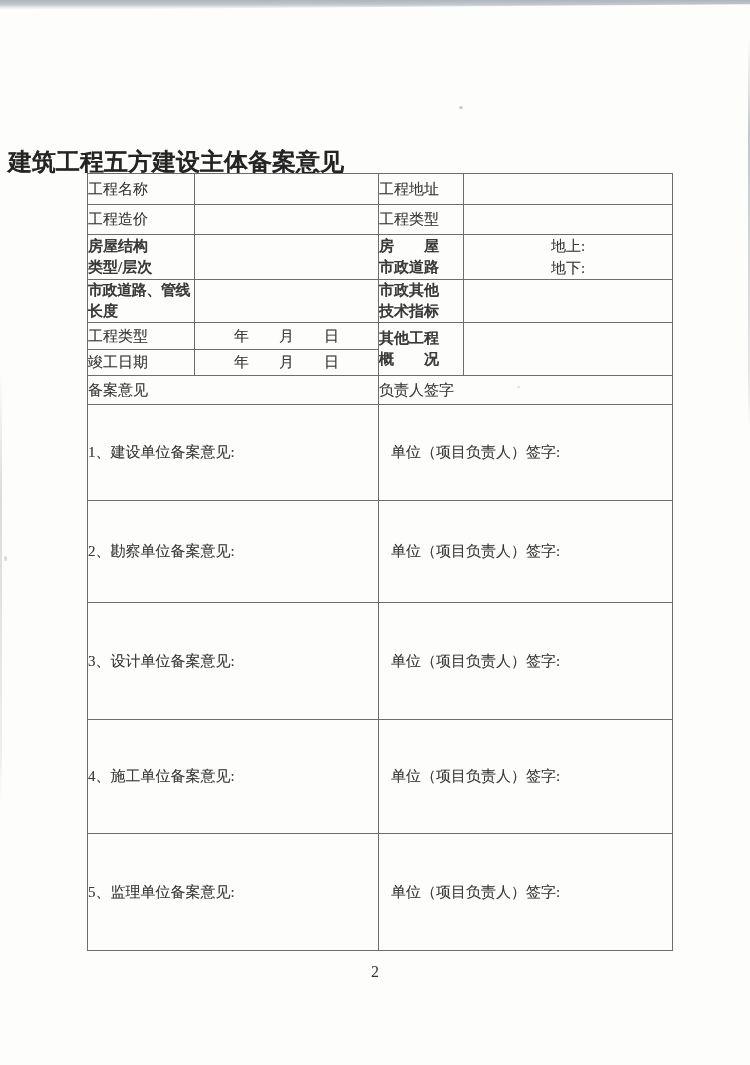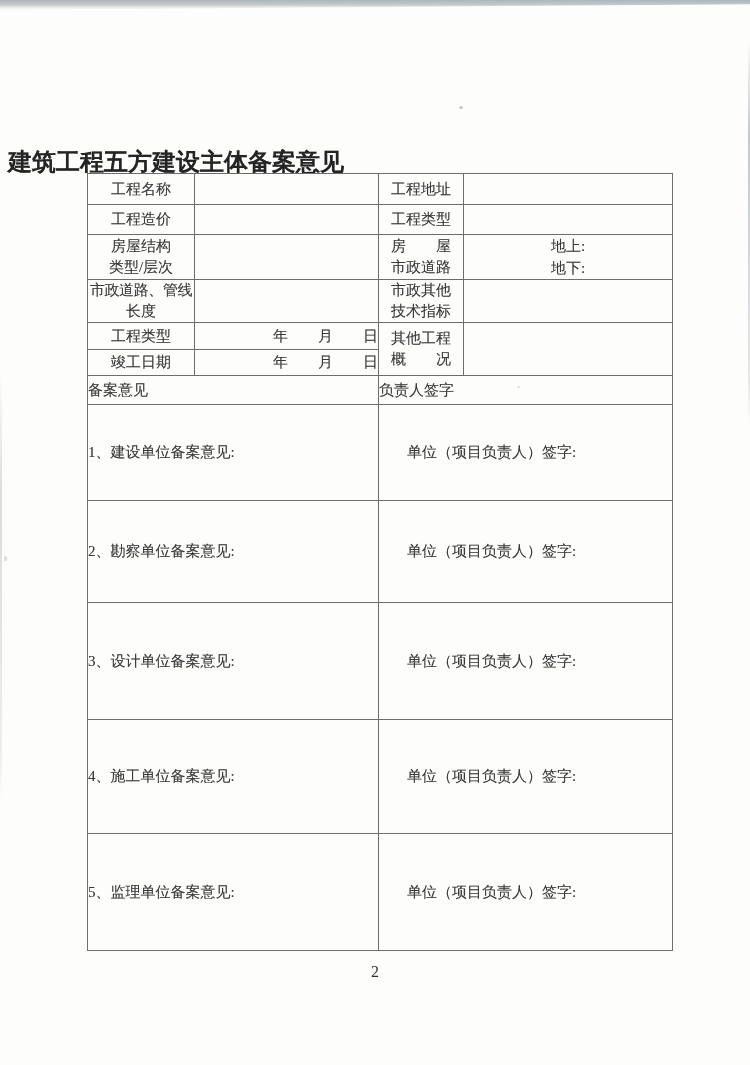--- a/index.html
+++ b/index.html
@@ -43,29 +43,29 @@
     border-collapse:collapse;table-layout:fixed;
     font-size:15px;color:#3a3a3a;
   }
   table.form td{
     border:1px solid #6d6d6d;padding:0;vertical-align:middle;
     text-shadow:0 0 .5px rgba(40,40,40,.35);
     overflow:hidden;
   }
   col.cA{width:107px;} col.cB{width:184px;} col.cC{width:85px;} col.cD{width:209px;}
 
-  .lab{text-align:center;line-height:21px;}
-  .lab span{display:block;}
+  .lab{line-height:21px;}
+  .lab span{display:block;font-weight:bold;}
   .tight{letter-spacing:-0.4px;}
   .vtwo{vertical-align:middle;text-align:center;padding-left:12px;}
   .vtwo span{display:block;line-height:22px;}
-  .date{text-align:right;padding-left:10px;white-space:nowrap;font-family:Liberation Serif, serif;}
+  .date{text-align:center;padding-left:10px;white-space:nowrap;font-family:Liberation Serif, serif;}
   .hdr{}
   .op{vertical-align:top;text-align:left;padding:7px 4px 0 8px;margin-left:41px;}
-  .op.sign{padding-left:28px;}
+  .op.sign{padding-left:12px;}
 
   .page-number{
     position:absolute;top:963px;left:0;width:750px;
     text-align:center;font-size:16px;color:#333;
   }
 </style>
 </head>
 <body>
 
 <div class="page">

